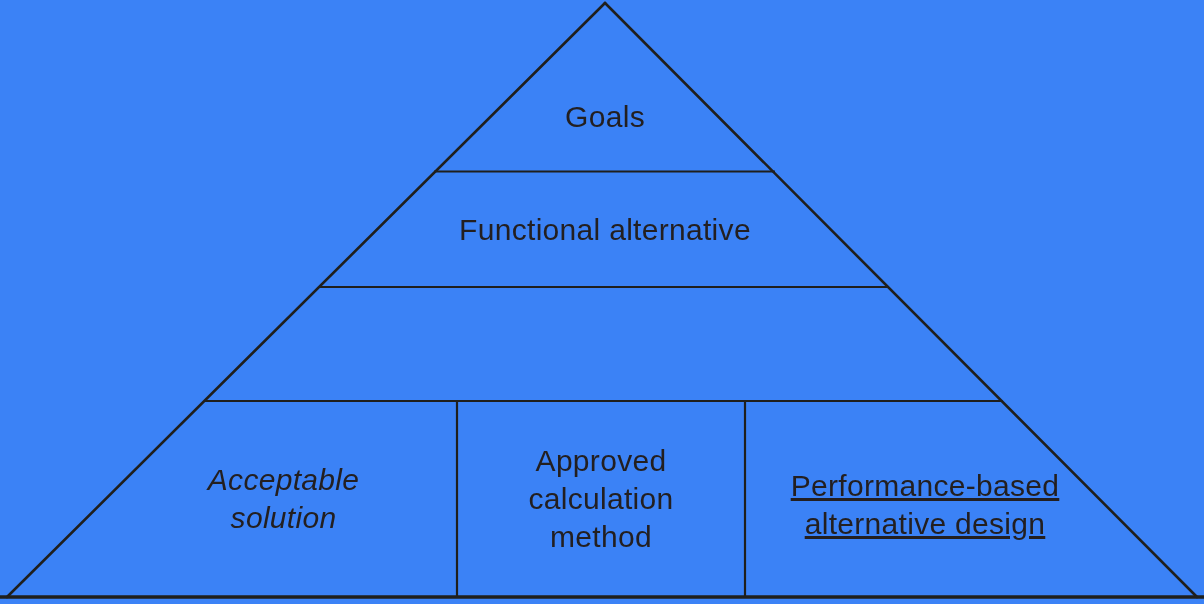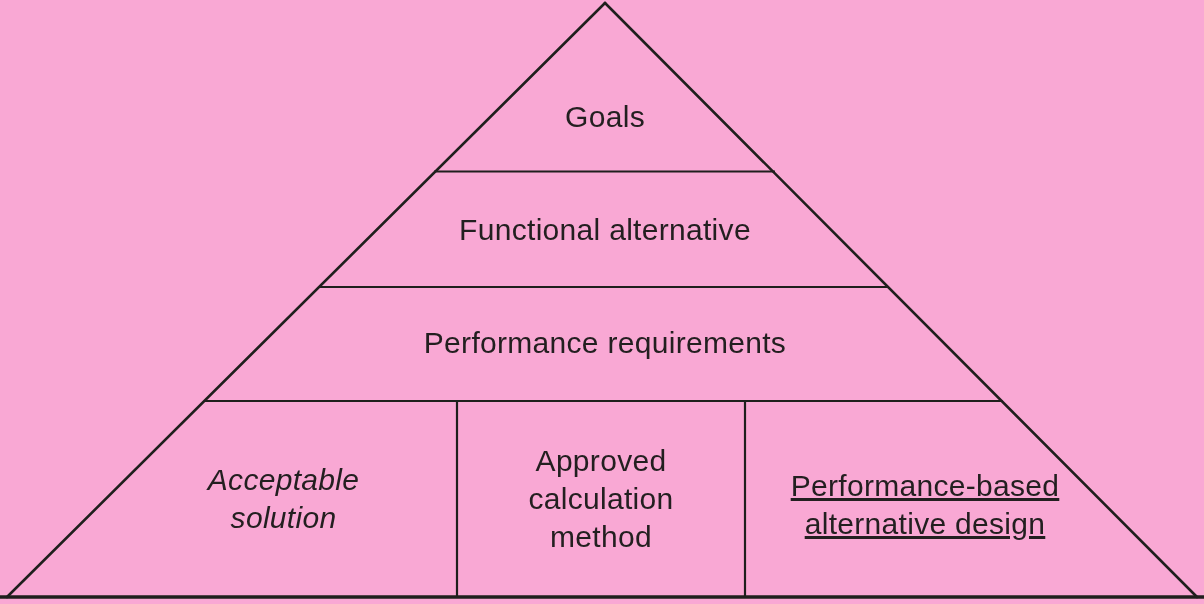--- a/index.html
+++ b/index.html
@@ -4,21 +4,21 @@
 <style>
   html, body {
     margin: 0;
     padding: 0;
     background: #ffffff;
   }
   .canvas {
     position: relative;
     width: 1204px;
     height: 604px;
-    background: #f9a8d4;
+    background: #3b82f6;
     font-family: "Liberation Sans", "DejaVu Sans", sans-serif;
     overflow: hidden;
   }
   .canvas svg {
     position: absolute;
     left: 0;
     top: 0;
     display: block;
   }
   .lbl {
@@ -58,21 +58,20 @@
     <line x1="204.5" y1="401" x2="1002.5" y2="401" stroke="#1f1f1d" stroke-width="2"></line>
 
     <line x1="457" y1="401" x2="457" y2="597" stroke="#1f1f1d" stroke-width="2.2"></line>
     <line x1="745" y1="401" x2="745" y2="597" stroke="#1f1f1d" stroke-width="2.2"></line>
   </svg>
 
   <div class="lbl lbl-goals">Goals</div>
 
   <div class="lbl lbl-functional">Functional alternative</div>
 
-  <div class="lbl lbl-performance">Performance requirements</div>
 
   <div class="lbl lbl-acceptable">Acceptable
 solution</div>
 
   <div class="lbl lbl-approved">Approved
 calculation
 method</div>
 
   <div class="lbl lbl-perf-based">Performance-based
 alternative design</div>

